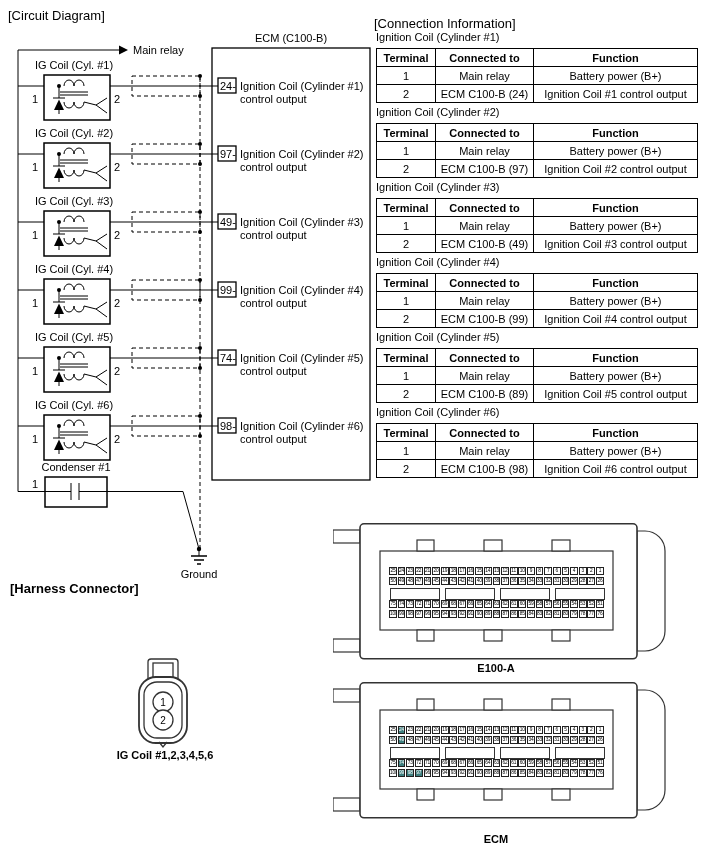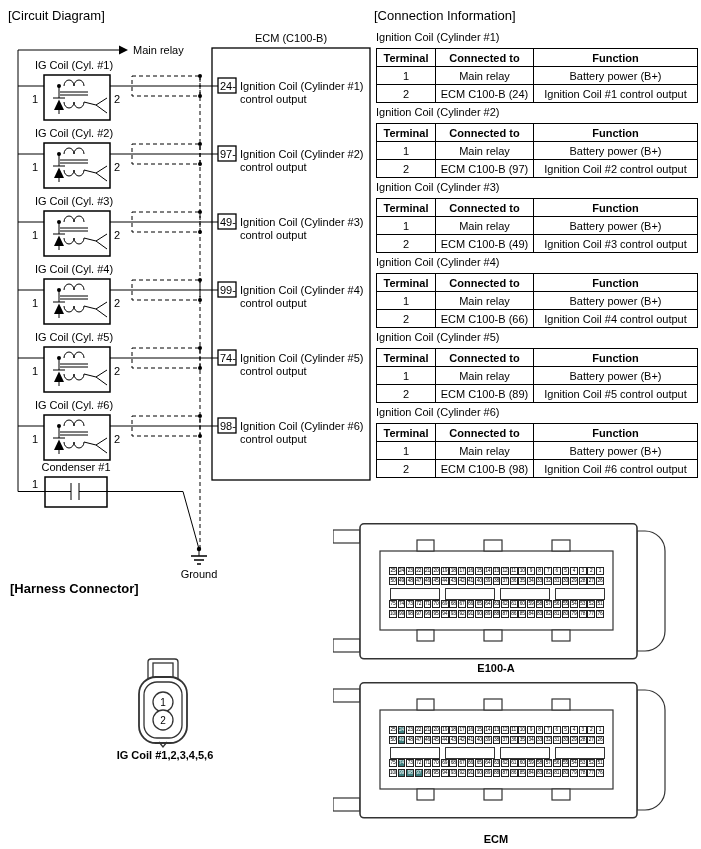--- a/index.html
+++ b/index.html
@@ -42,21 +42,21 @@
   .hsn{fill:none;stroke:#333;stroke-width:1.3;}
   .iglabel{position:absolute;left:95px;top:749px;width:140px;text-align:center;font-weight:bold;
         font-size:11px;white-space:nowrap;}
 </style>
 </head>
 <body>
 
 <div class="page">
 
   <div class="h" style="left:8px;top:8px;">[Circuit Diagram]</div>
-  <div class="h" style="left:374px;top:8px;">[Connection Information]</div>
+  <div class="h" style="left:374px;top:16px;">[Connection Information]</div>
   <div class="h" style="left:10px;top:581px;font-weight:bold;">[Harness Connector]</div>
 
   <svg id="circuit" width="380" height="600" viewBox="0 0 380 600">
     <g>
       <line x1="18" y1="50" x2="119" y2="50" class="w"></line>
       <polygon points="119,45.5 128,50 119,54.5" class="dot"></polygon>
       <text x="133" y="54" class="t11">Main relay</text>
       <line x1="18" y1="50" x2="18" y2="491.5" class="w"></line>
     </g>
     <line x1="200" y1="76" x2="200" y2="549" class="dashv"></line>
@@ -346,21 +346,21 @@
               <th>Connected to</th>
               <th>Function</th>
             </tr>
             <tr>
               <td>1</td>
               <td>Main relay</td>
               <td>Battery power (B+)</td>
             </tr>
             <tr>
               <td>2</td>
-              <td>ECM C100-B (66)</td>
+              <td>ECM C100-B (99)</td>
               <td>Ignition Coil #4 control output</td>
             </tr>
           </tbody>
         </table>
       </div>
       <div class="tblock" style="top: 331px;">
         <div class="tcap">Ignition Coil (Cylinder #5)</div>
         <table class="ctab">
           <colgroup>
             <col style="width:59px">

